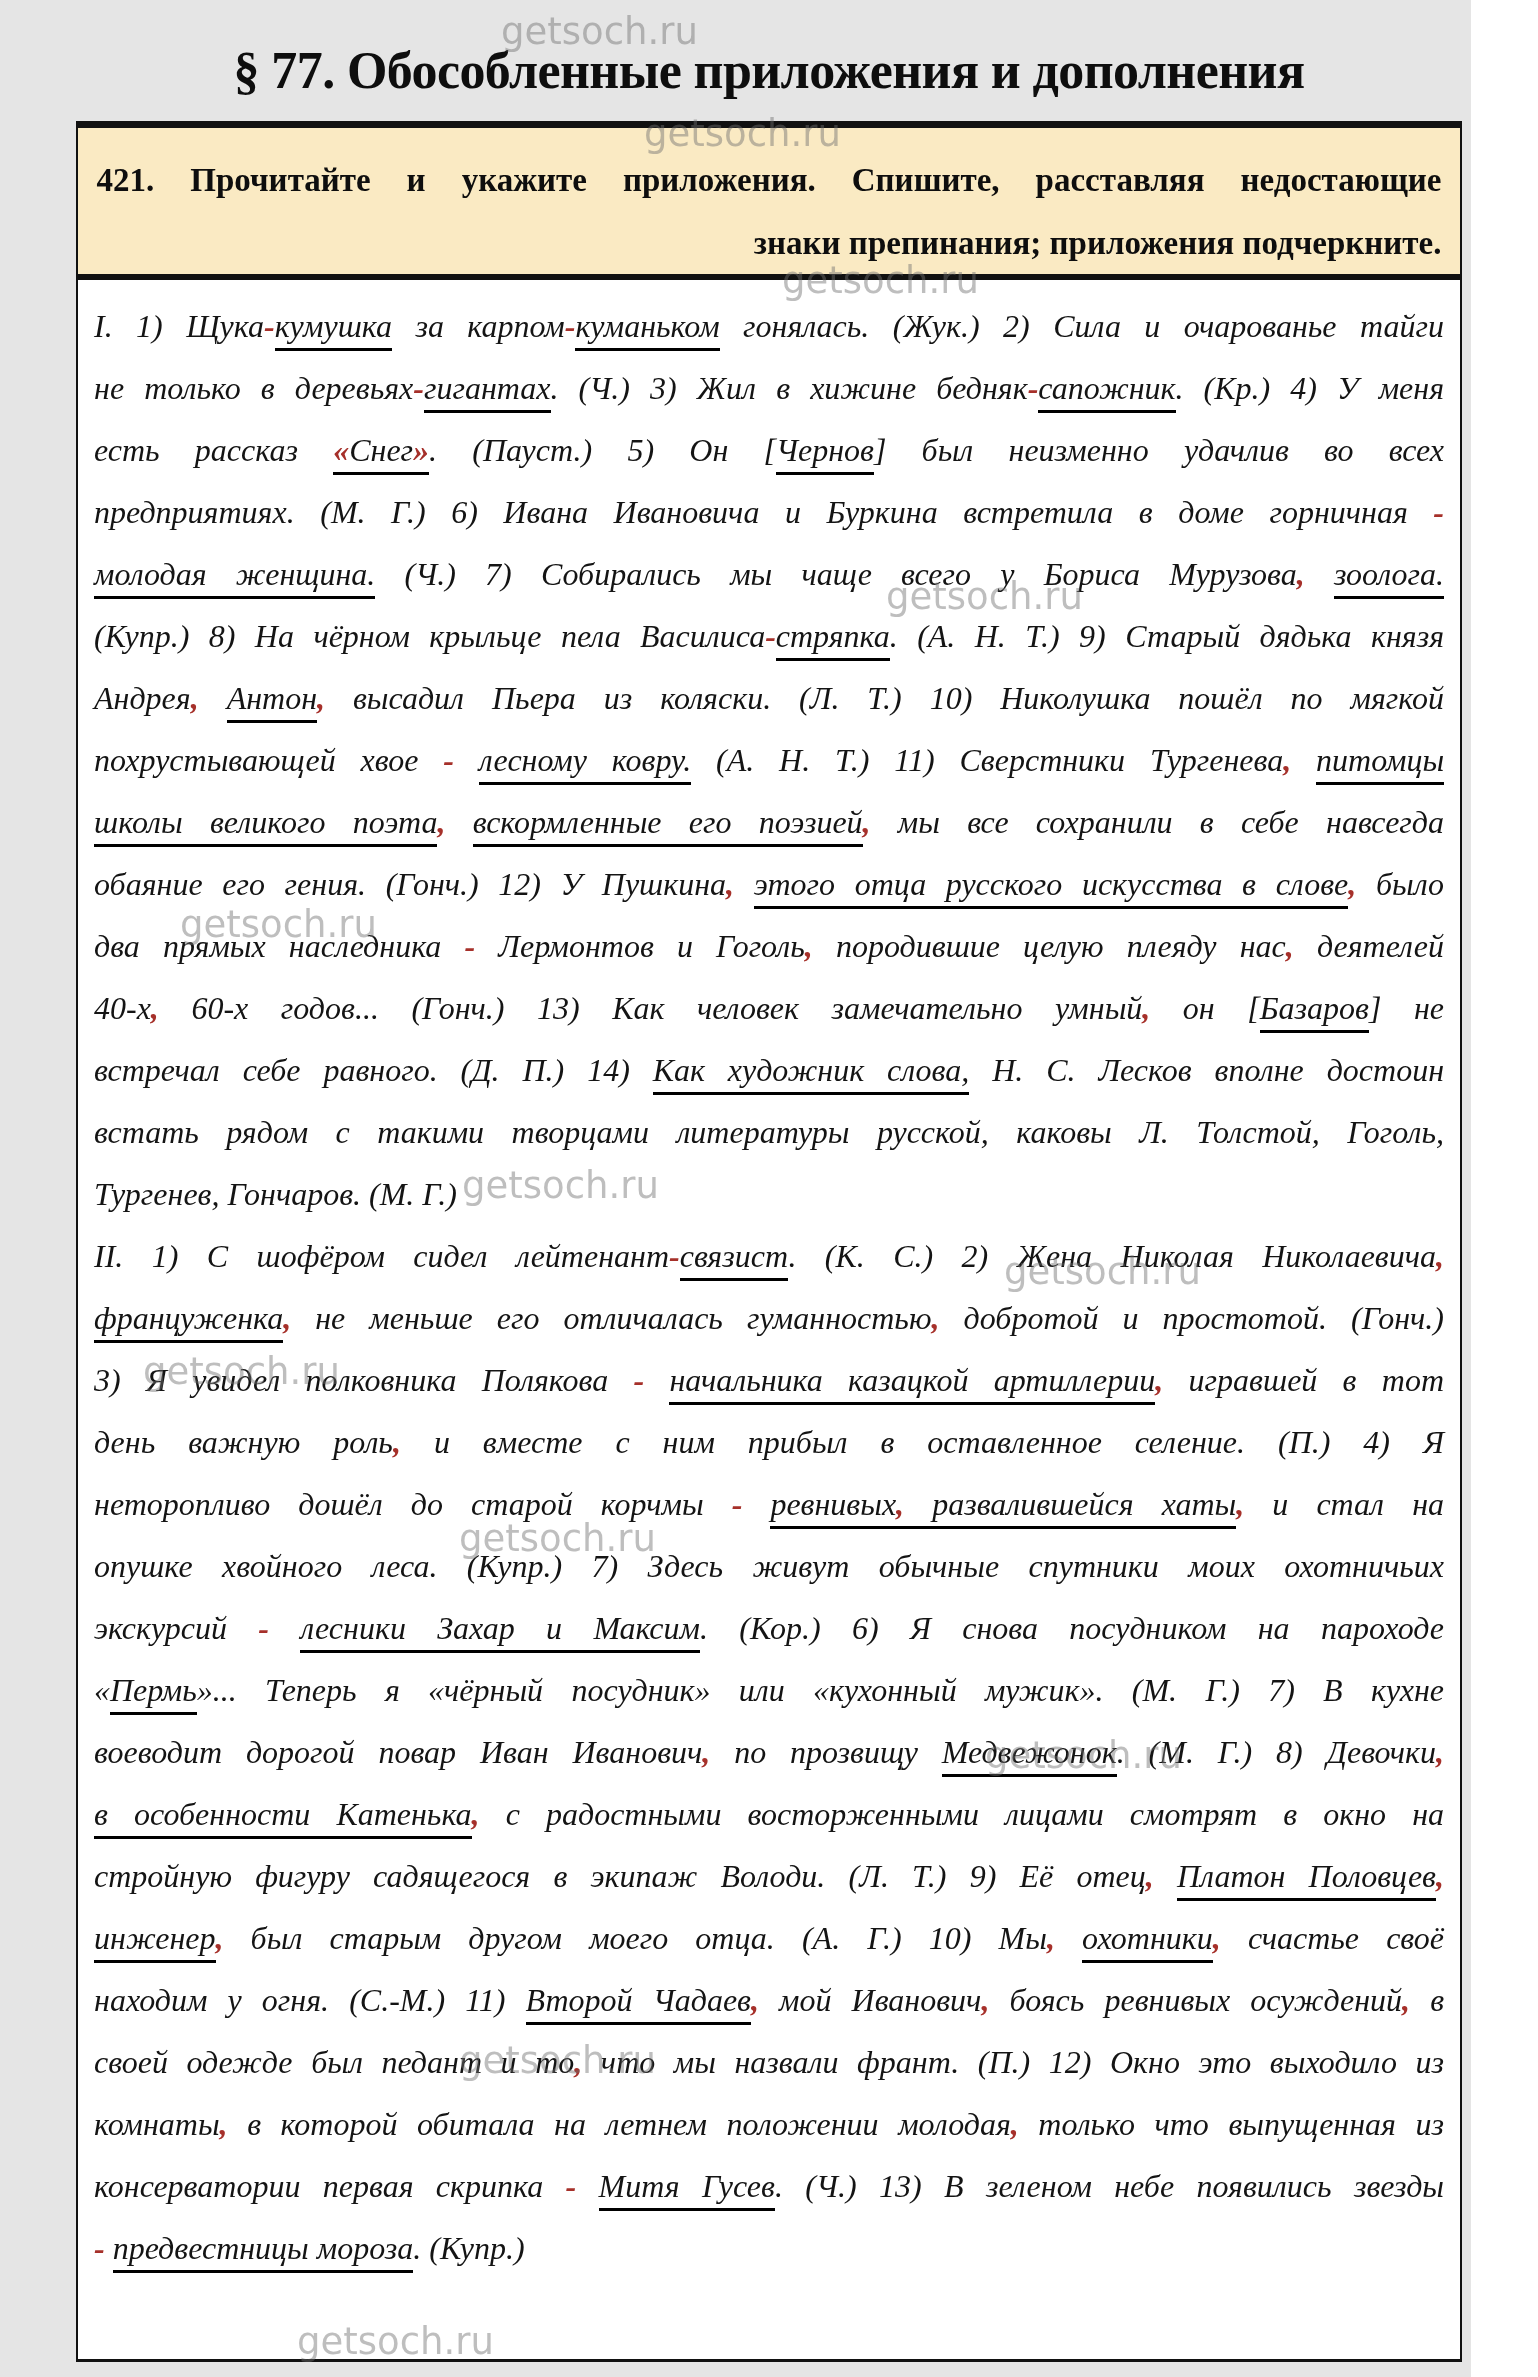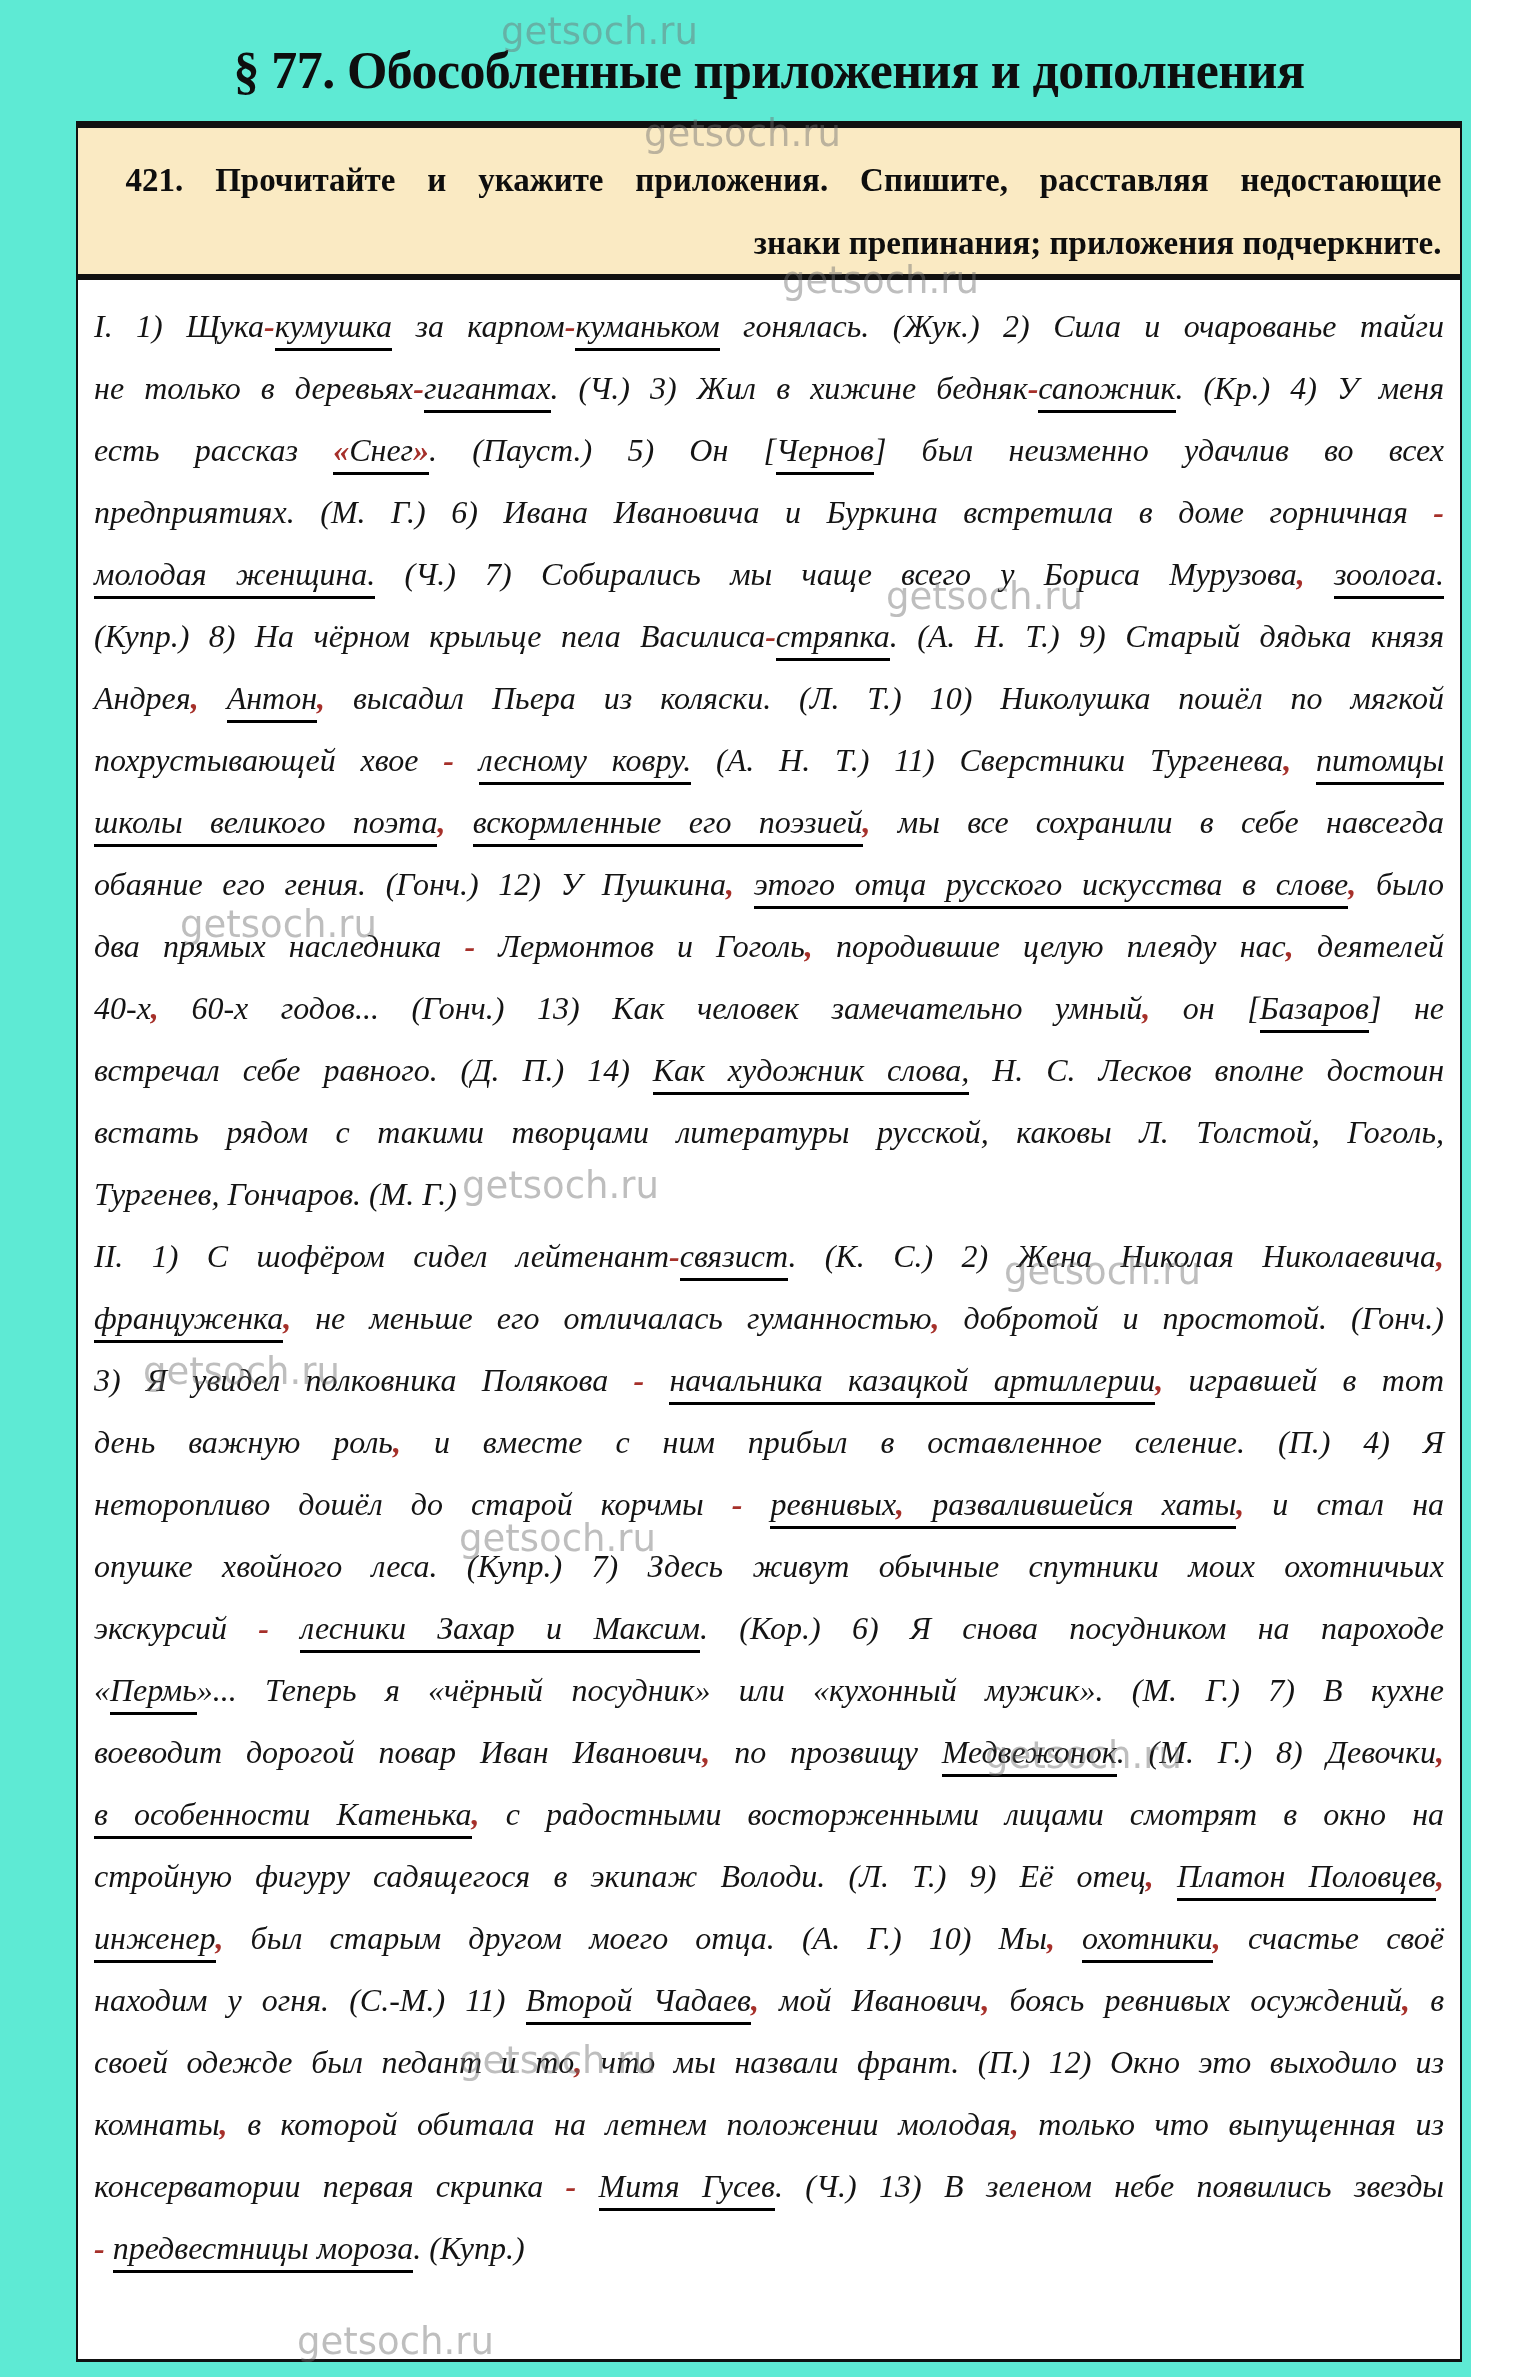--- a/index.html
+++ b/index.html
@@ -1,19 +1,19 @@
 <!DOCTYPE html>
 <html lang="ru" style="font-size:10px"><head>
 <meta charset="utf-8">
 <style>
   html,body{margin:0;padding:0;background:#ffffff;}
   .page{
     position:relative;
     width:1471px;height:2377px;
-    background:#5eead4;
+    background:#e5e5e5;
     overflow:hidden;
     font-family:"Liberation Serif","DejaVu Serif",serif;
     color:#141414;
   }
   .page-title{
     position:absolute;
     left:76px;top:41px;width:1386px;
     text-align:center;
     font-size:52px;font-weight:bold;
     letter-spacing:-0.6px;
@@ -34,21 +34,21 @@
     box-sizing:border-box;
     height:152px;
     background:#FAEAC3;
     border-bottom:6.2px solid #111;
     padding:21px 18.6px 0 18.6px;
     font-weight:bold;
     font-size:33px;
     line-height:63px;
     color:#0e0e0e;
   }
-  .task-line-1{text-align:justify;text-align-last:justify;margin-left:29px;}
+  .task-line-1{text-align:justify;text-align-last:justify;}
   .task-line-2{text-align:right;}
   .body-text{
     box-sizing:border-box;
     padding:15px 16px 0 16px;
     font-size:32px;
     line-height:62px;
   }
   .line{
     text-align:justify;
     text-align-last:justify;

